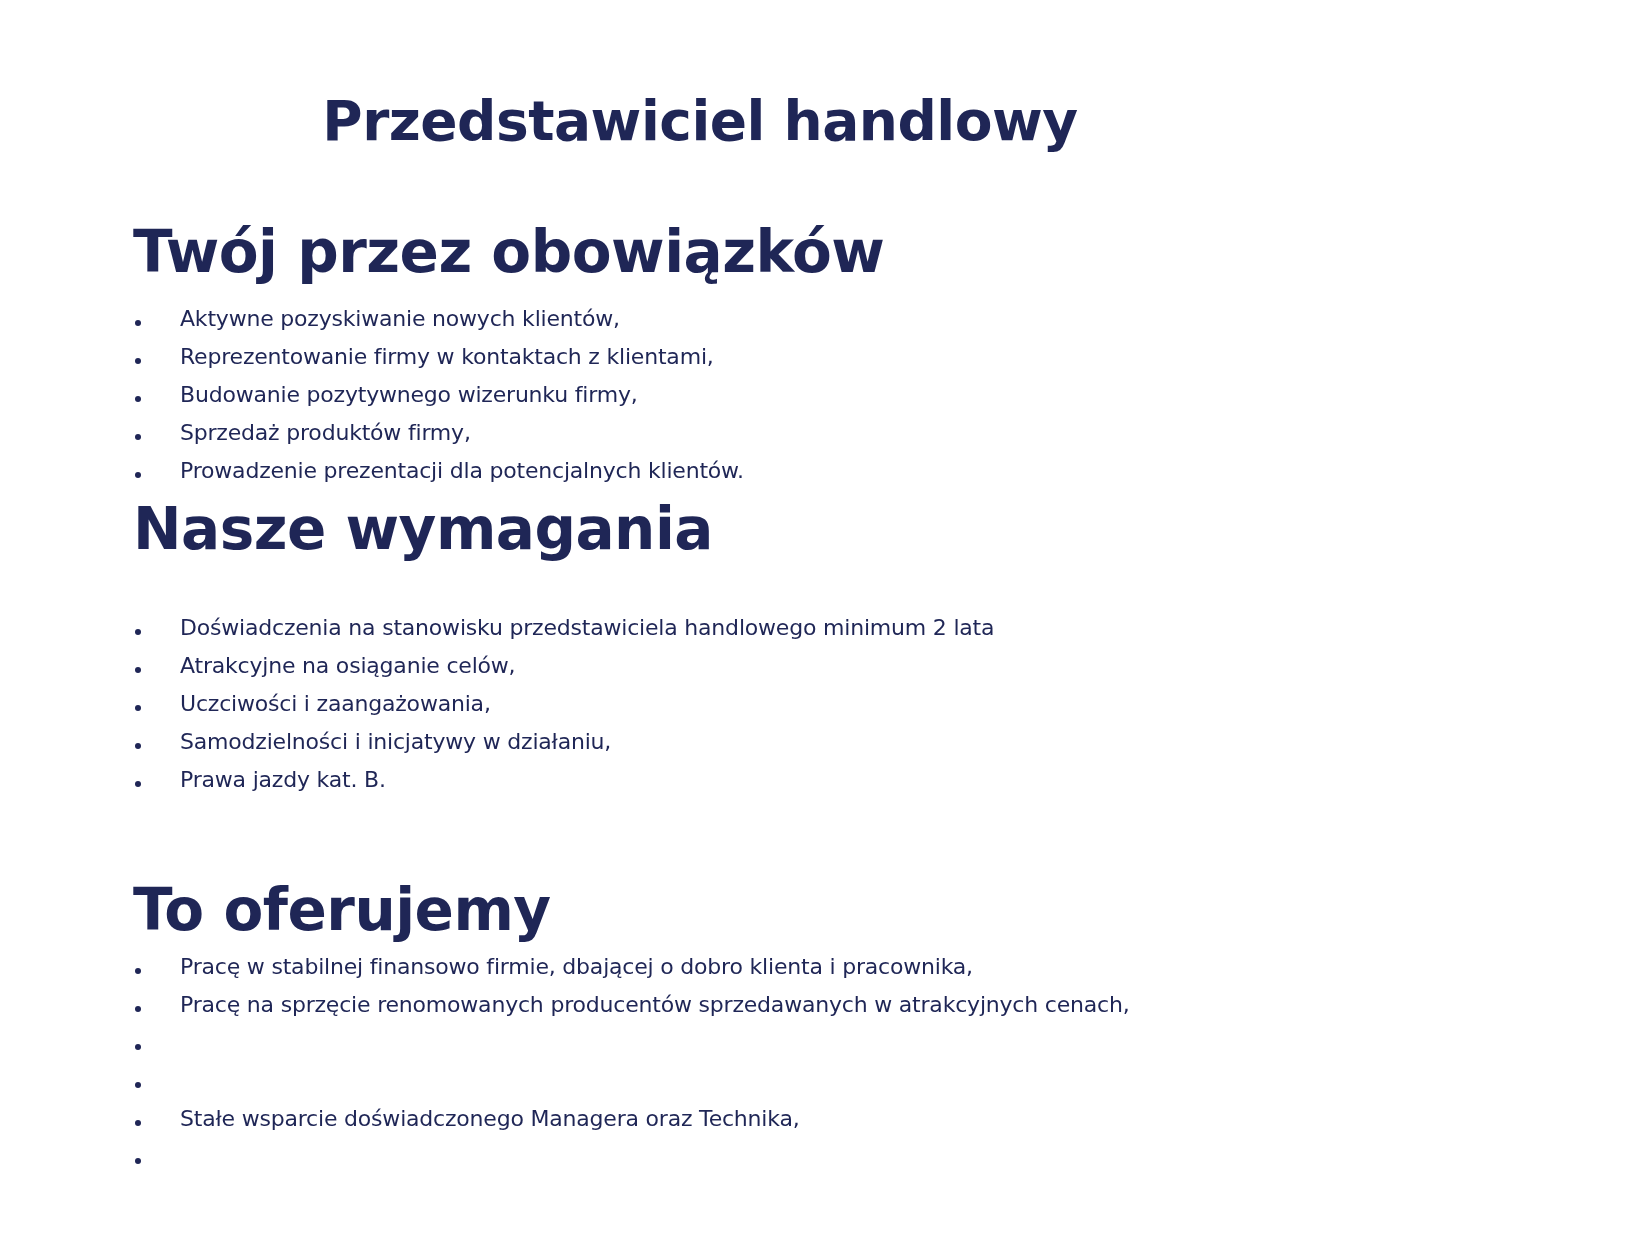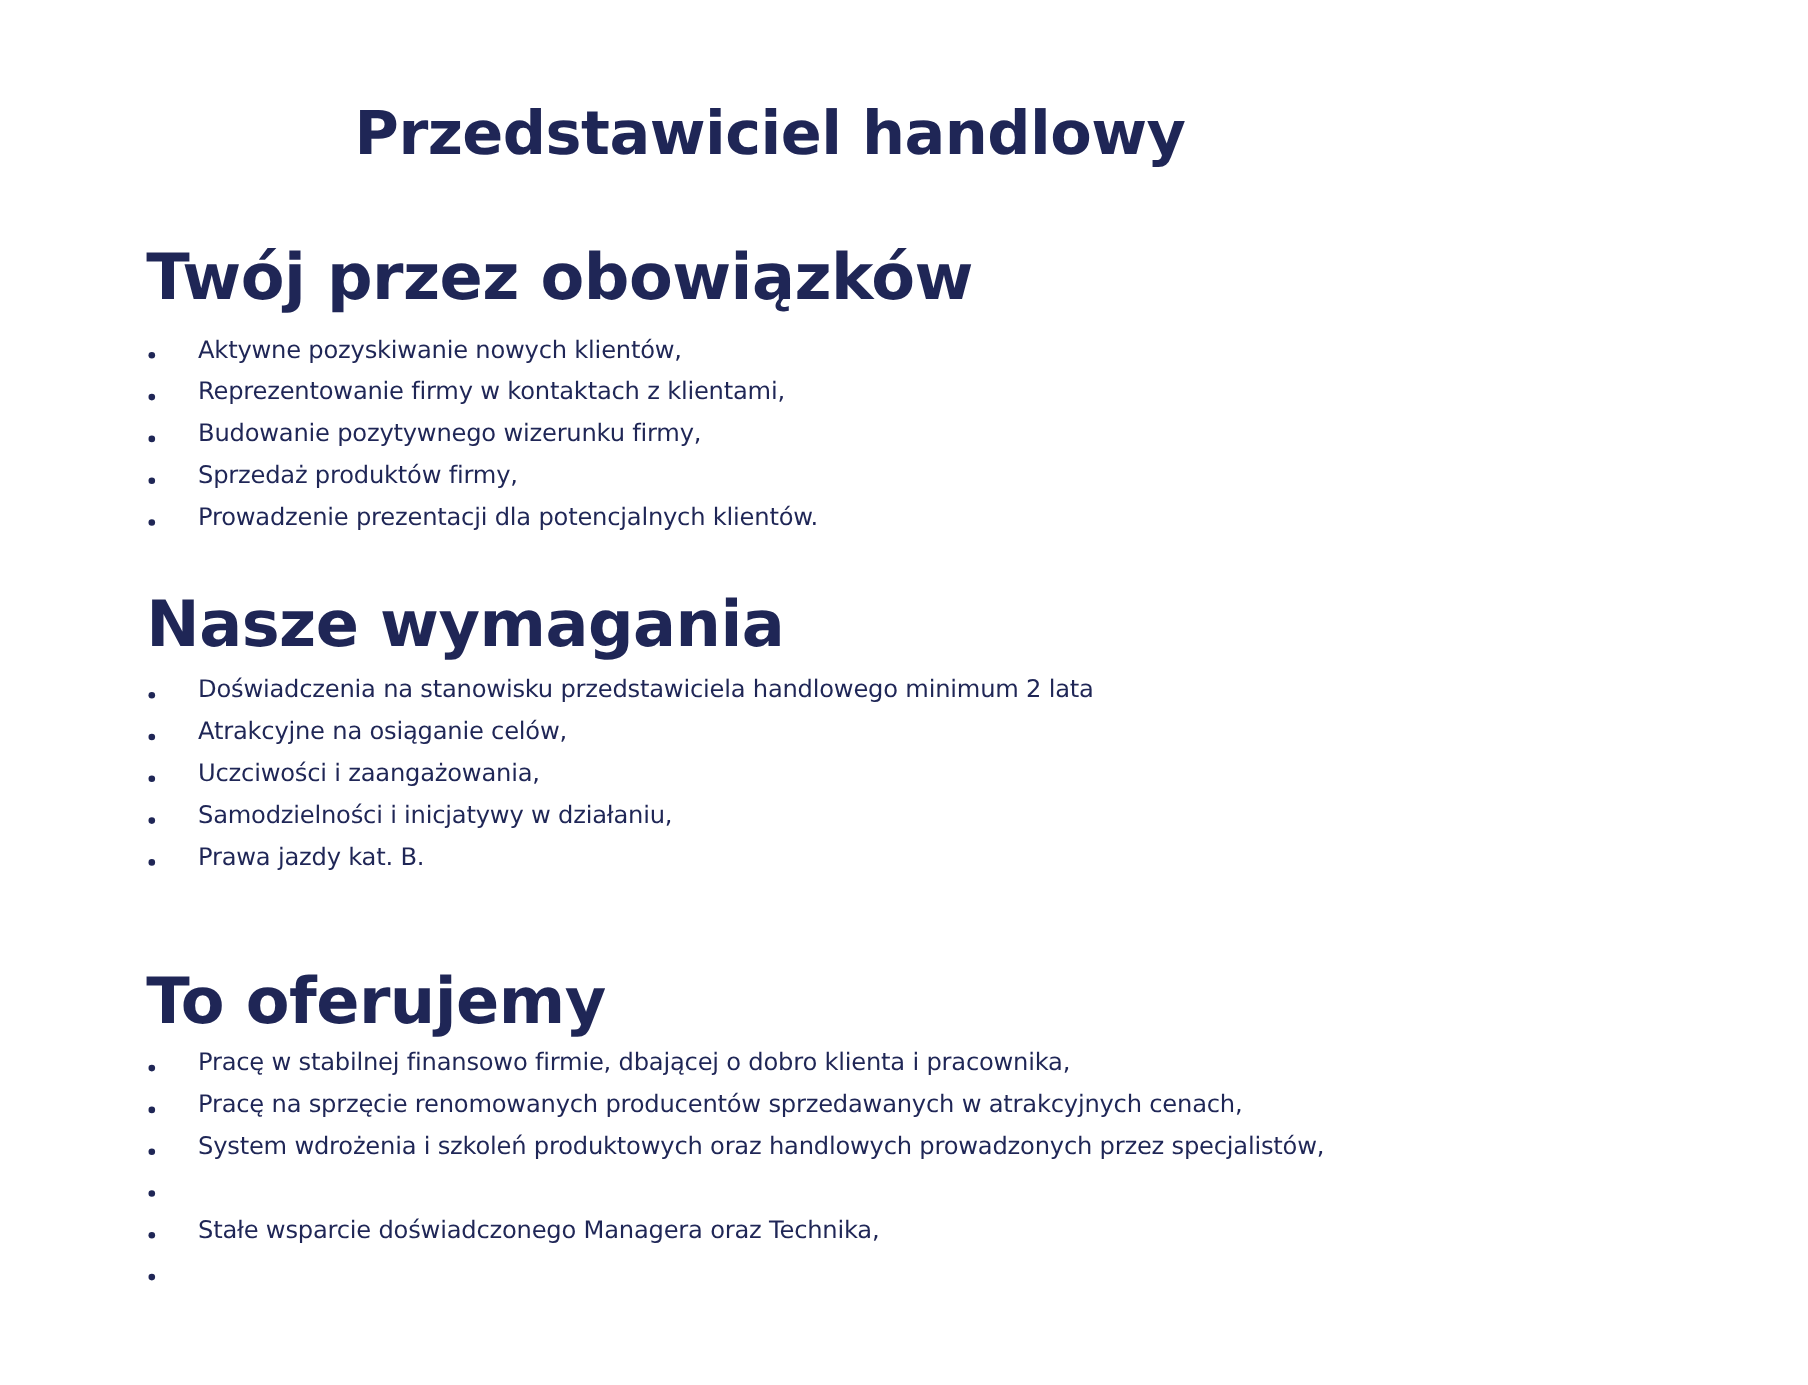--- a/index.html
+++ b/index.html
@@ -69,30 +69,30 @@
 
 <h2 class="section-heading" style="top:217px;">Twój przez obowiązków</h2>
 <ul class="bullet-list" style="top:300px;">
   <li class="bullet-item"><span class="bullet-dot"></span><span>Aktywne pozyskiwanie nowych klientów,</span></li>
   <li class="bullet-item"><span class="bullet-dot"></span><span>Reprezentowanie firmy w kontaktach z klientami,</span></li>
   <li class="bullet-item"><span class="bullet-dot"></span><span>Budowanie pozytywnego wizerunku firmy,</span></li>
   <li class="bullet-item"><span class="bullet-dot"></span><span>Sprzedaż produktów firmy,</span></li>
   <li class="bullet-item"><span class="bullet-dot"></span><span>Prowadzenie prezentacji dla potencjalnych klientów.</span></li>
 </ul>
 
-<h2 class="section-heading" style="top:532px;">Nasze wymagania</h2>
+<h2 class="section-heading" style="top:494px;">Nasze wymagania</h2>
 <ul class="bullet-list" style="top:609px;">
   <li class="bullet-item"><span class="bullet-dot"></span><span>Doświadczenia na stanowisku przedstawiciela handlowego minimum 2 lata</span></li>
   <li class="bullet-item"><span class="bullet-dot"></span><span>Atrakcyjne na osiąganie celów,</span></li>
   <li class="bullet-item"><span class="bullet-dot"></span><span>Uczciwości i zaangażowania,</span></li>
   <li class="bullet-item"><span class="bullet-dot"></span><span>Samodzielności i inicjatywy w działaniu,</span></li>
   <li class="bullet-item"><span class="bullet-dot"></span><span>Prawa jazdy kat. B.</span></li>
 </ul>
 
 <h2 class="section-heading" style="top:875px;">To oferujemy</h2>
 <ul class="bullet-list" style="top:948px;">
   <li class="bullet-item"><span class="bullet-dot"></span><span>Pracę w stabilnej finansowo firmie, dbającej o dobro klienta i pracownika,</span></li>
   <li class="bullet-item"><span class="bullet-dot"></span><span>Pracę na sprzęcie renomowanych producentów sprzedawanych w atrakcyjnych cenach,</span></li>
-  <li class="bullet-item"><span class="bullet-dot"></span><span>System wdrożenia i szkoleń produktowych oraz handlowych prowadzonych przez specjalistów,</span></li>
+  <li class="bullet-item"><span class="bullet-dot"></span></li>
   <li class="bullet-item"><span class="bullet-dot"></span></li>
   <li class="bullet-item"><span class="bullet-dot"></span><span>Stałe wsparcie doświadczonego Managera oraz Technika,</span></li>
   <li class="bullet-item"><span class="bullet-dot"></span></li>
 </ul>
 
 </body></html>

